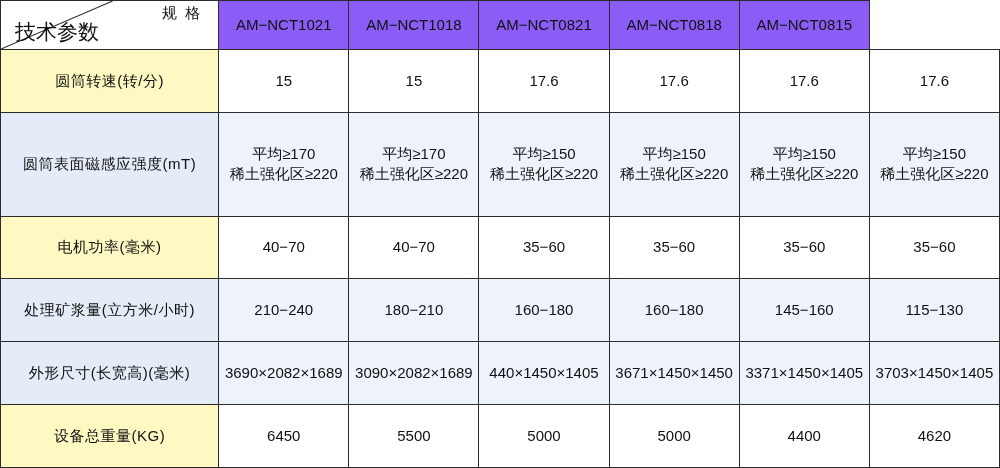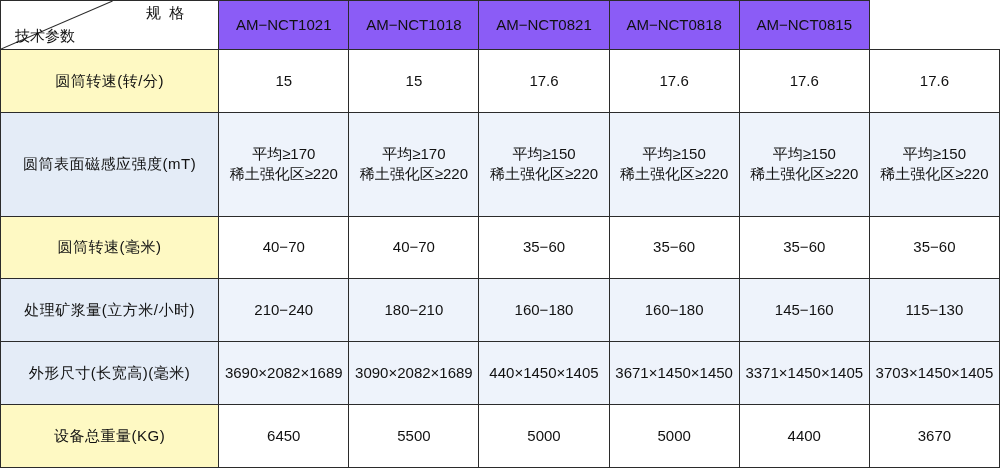--- a/index.html
+++ b/index.html
@@ -42,29 +42,29 @@
   }
   td.corner .diag {
     position: absolute;
     inset: 0;
     width: 100%;
     height: 100%;
   }
   td.corner .spec-word {
     position: absolute;
     top: 2px;
-    right: 32px;
+    right: 16px;
     font-size: 15px;
     letter-spacing: 2px;
   }
   td.corner .param-word {
     position: absolute;
     bottom: 3px;
     left: 14px;
-    font-size: 15px;
+    font-size: 21px;
   }
   td.header-model {
     background: #8b5cf6;
     font-size: 15px;
     height: 44px;
   }
   
   tr.tint td.label { background: #e4ecf7; }
   tr.tint td.val   { background: #eef3fb; }
   tr.plain td.label { background: #fef9c3; }
@@ -141,21 +141,21 @@
         <td class="val">
           <span class="line2">平均≥150</span>
           <span class="line2">稀土强化区≥220</span>
         </td>
         <td class="val">
           <span class="line2">平均≥150</span>
           <span class="line2">稀土强化区≥220</span>
         </td>
       </tr>
       <tr class="plain norm">
-        <td class="label">圆筒转速(毫米)</td>
+        <td class="label">电机功率(毫米)</td>
         <td class="val">40−70</td>
         <td class="val">40−70</td>
         <td class="val">35−60</td>
         <td class="val">35−60</td>
         <td class="val">35−60</td>
         <td class="val">35−60</td>
       </tr>
       <tr class="tint norm">
         <td class="label">处理矿浆量(立方米/小时)</td>
         <td class="val">210−240</td>
@@ -174,16 +174,16 @@
         <td class="val small">3371×1450×1405</td>
         <td class="val small">3703×1450×1405</td>
       </tr>
       <tr class="plain norm">
         <td class="label">设备总重量(KG)</td>
         <td class="val">6450</td>
         <td class="val">5500</td>
         <td class="val">5000</td>
         <td class="val">5000</td>
         <td class="val">4400</td>
-        <td class="val">3670</td>
+        <td class="val">4620</td>
       </tr>
     </tbody>
 </table>
 
 </body></html>

